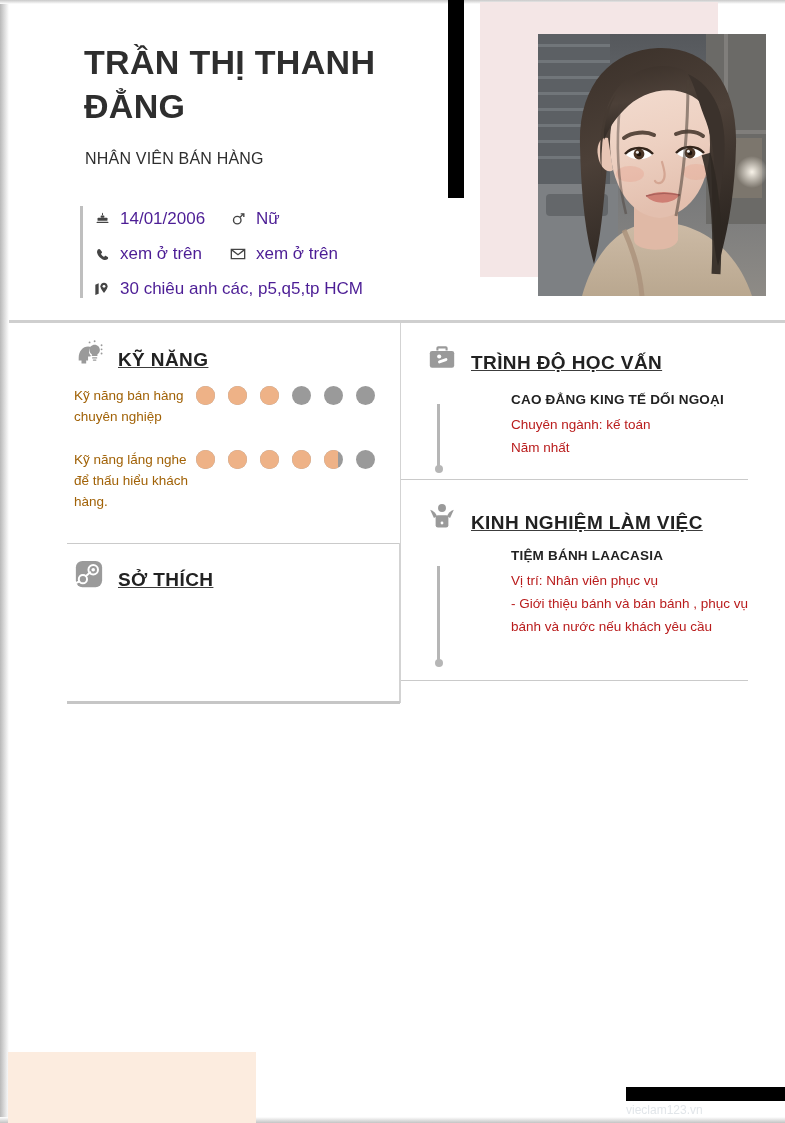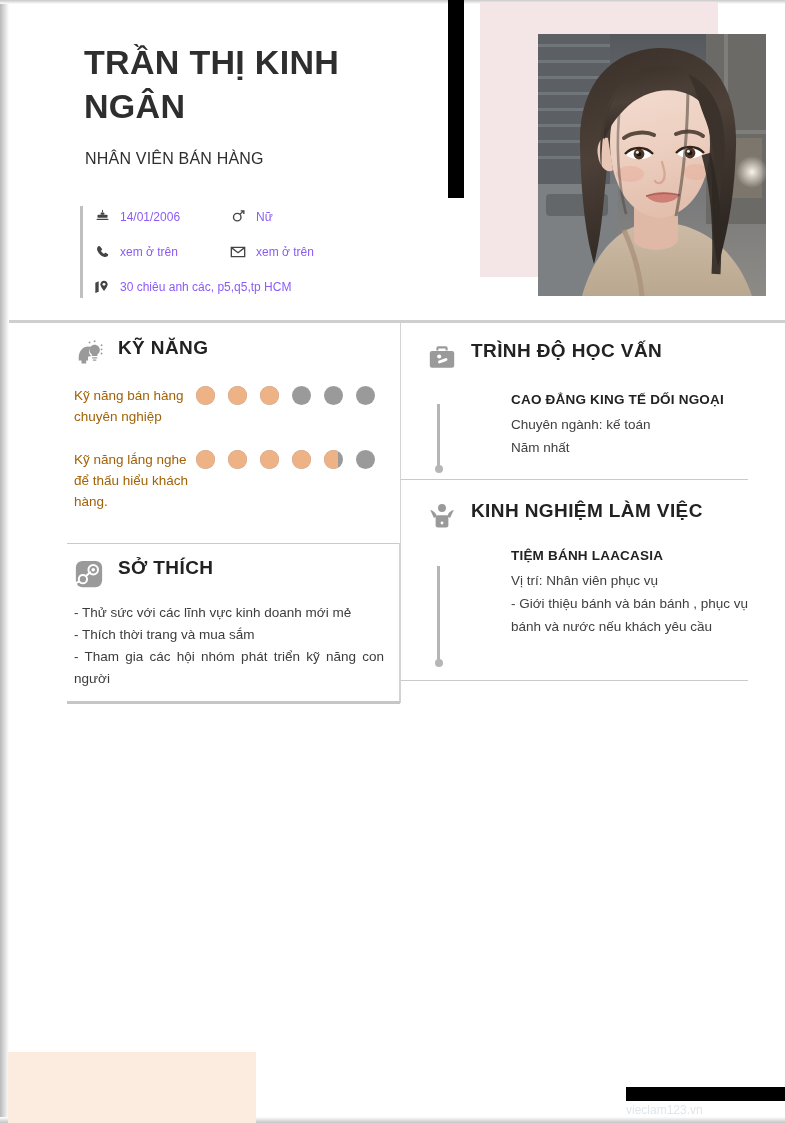--- a/index.html
+++ b/index.html
@@ -107,22 +107,22 @@
     left: 0px;
     top: 6px;
     width: 3px;
     height: 92px;
     background: #bfbfbf;
   }
   .crow {
     position: absolute;
     display: flex;
     align-items: center;
-    font-size: 12px;
-    color: #8b5cf6;
+    font-size: 17px;
+    color: #4c1d95;
   }
   .crow .ci {
     width: 20px;
     display: inline-flex;
     justify-content: center;
     align-items: center;
     margin-right: 8px;
     color: #444;
     flex: 0 0 20px;
   }
@@ -147,21 +147,22 @@
     top: 323px;
     width: 1px;
     height: 380px;
     background: #d3d3d3;
   }
 
   
   .sec-head {
     position: absolute;
     display: flex;
-    align-items: flex-start;
+    align-items: flex-end;
+    text-decoration: underline;
   }
   .sec-icon {
     width: 34px;
     height: 34px;
     flex: 0 0 34px;
     display: flex;
     align-items: center;
     justify-content: center;
     color: #9a9a9a;
   }
@@ -282,21 +283,21 @@
   .entry-title {
     font-size: 13.5px;
     font-weight: bold;
     letter-spacing: 0.2px;
     color: #222;
     margin-bottom: 6px;
   }
   .entry-line {
     font-size: 13.5px;
     line-height: 23px;
-    color: #404040;
+    color: #b91c1c;
   }
   #edu-entry { left: 486px; top: 392px; width: 270px; }
   #exp-entry { left: 486px; top: 548px; width: 262px; }
 
   .hr-edu {
     position: absolute;
     left: 401px;
     top: 479px;
     width: 347px;
     height: 1px;
@@ -340,21 +341,21 @@
 </style>
 </head>
 <body>
 
 <div id="page">
 
   <div class="edge-shadow-left"></div>
   <div class="edge-shadow-top"></div>
   <div class="edge-shadow-bottom"></div>
 
-  <div class="name">TRẦN THỊ KINH NGÂN</div>
+  <div class="name">TRẦN THỊ THANH ĐẲNG</div>
   <div class="job-title">NHÂN VIÊN BÁN HÀNG</div>
 
   <div class="black-bar"></div>
   <div class="pink-block"></div>
 
   <div class="photo">
     <svg width="228" height="262" viewBox="0 0 228 262" xmlns="http://www.w3.org/2000/svg">
       <defs>
         <linearGradient id="bgWall" x1="0" y1="0" x2="0" y2="1">
           <stop offset="0%" stop-color="#55585c"></stop>
@@ -576,25 +577,20 @@
         <circle cx="20.5" cy="11.5" r="5.1" fill="none" stroke="#ffffff" stroke-width="2.1"></circle>
         <circle cx="20.5" cy="11.5" r="1.9" fill="#ffffff"></circle>
         <circle cx="9.5" cy="21.5" r="4.4" fill="none" stroke="#ffffff" stroke-width="2.1"></circle>
         <path d="M12.8 18.2 L17.4 14.2" stroke="#ffffff" stroke-width="2.1" stroke-linecap="round"></path>
         <path d="M5.4 24 L2.5 25.4" stroke="#ffffff" stroke-width="2.1" stroke-linecap="round"></path>
       </svg>
     </span>
     <span class="sec-title">SỞ THÍCH</span>
   </div>
 
-  <div class="hobby-list">
-    <div>- Thử sức với các lĩnh vực kinh doanh mới mẻ</div>
-    <div>- Thích thời trang và mua sắm</div>
-    <div class="item-justify">- Tham gia các hội nhóm phát triển kỹ năng con người</div>
-  </div>
 
   <div class="sec-head" id="edu-head">
     <span class="sec-icon">
       <svg width="30" height="30" viewBox="0 0 32 32" fill="#9a9a9a">
         <path d="M12 4.5h8a2 2 0 0 1 2 2V9h-2.2V6.8h-7.6V9H10V6.5a2 2 0 0 1 2-2z"></path>
         <rect x="3" y="9.5" width="26" height="18" rx="2.4"></rect>
         <circle cx="13" cy="15.4" r="2.2" fill="#ffffff"></circle>
         <rect x="11.6" y="18.4" width="10.4" height="3.1" rx="1.5" fill="#ffffff" transform="rotate(-20 16.8 20)"></rect>
       </svg>
     </span>

